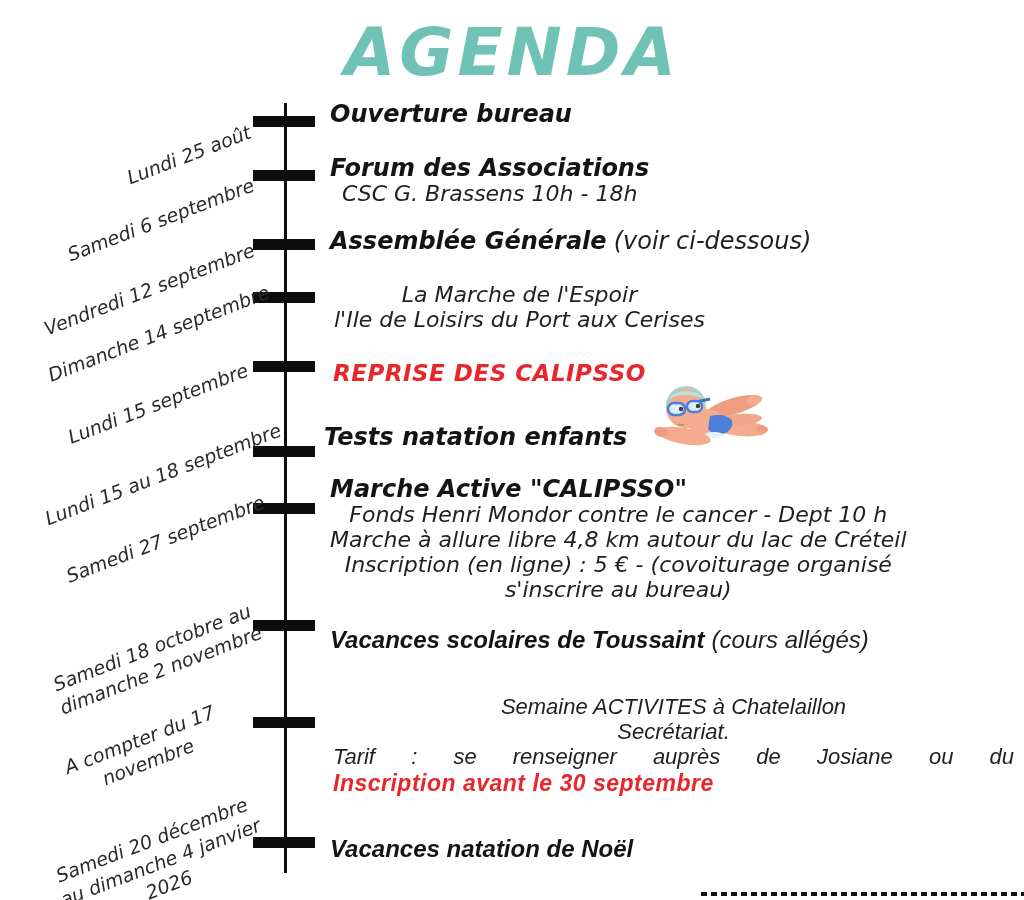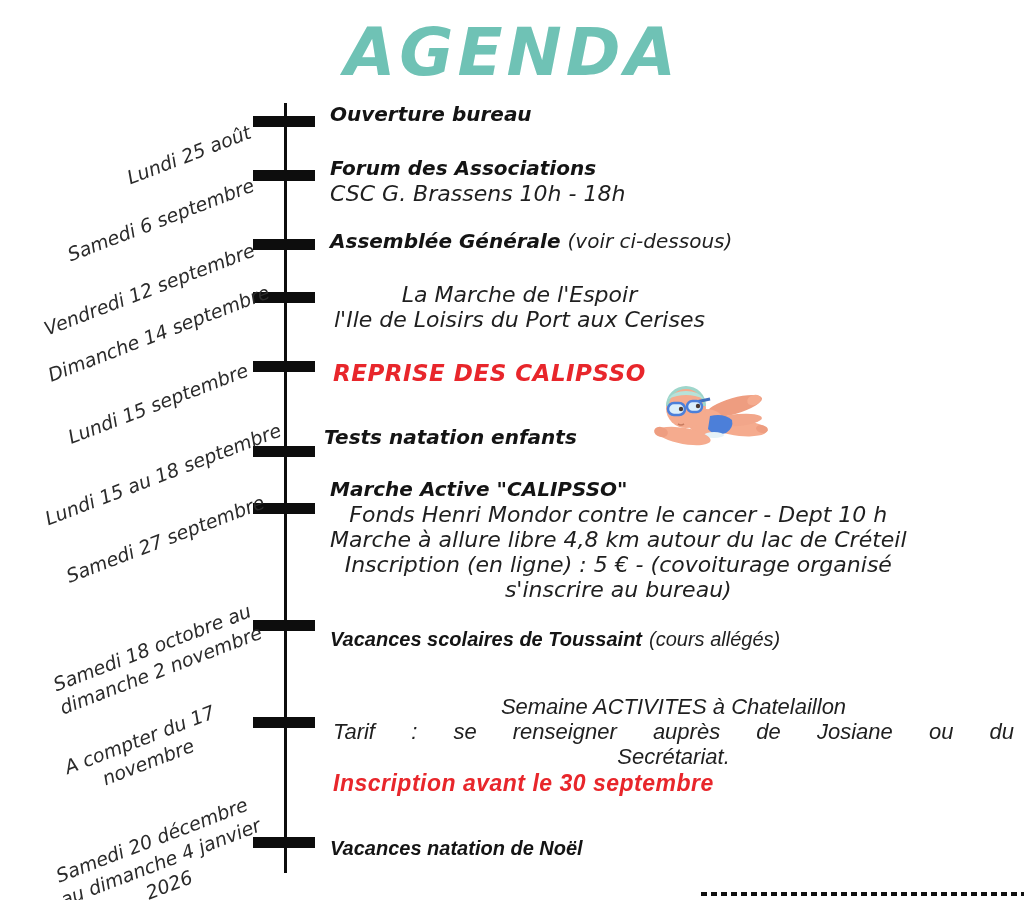--- a/index.html
+++ b/index.html
@@ -19,21 +19,21 @@
   .tl-tick{position:absolute;left:253px;width:62px;height:11px;background:#0d0d0d;}
   
   .date{
     position:absolute;transform:rotate(-21deg);transform-origin:100% 50%;
     font-size:19px;line-height:24px;color:#2b2b2b;white-space:nowrap;
   }
   .date.single{text-align:right;}
   .date.multi{text-align:center;}
   
   .event{position:absolute;left:330px;white-space:nowrap;}
-  .ev-title{font-size:20px;font-weight:bold;line-height:25px;color:#141414;}
+  .ev-title{font-size:24px;font-weight:bold;line-height:25px;color:#141414;}
   .ev-suffix{font-weight:normal;margin-left:7px;color:#1f1f1f;}
   .ev-body{font-size:22px;line-height:25px;color:#1f1f1f;text-align:center;}
   .alert-red{font-size:23px;font-weight:bold;color:#E8262B;letter-spacing:0.5px;}
   .alt-font{font-family:"Liberation Sans", sans-serif;}
   .justify-first{width:681px;text-align:justify;text-align-last:justify;white-space:normal;}
   
   .swimmer{position:absolute;left:648px;top:372px;width:120px;height:84px;}
   
   .dashed-sep{
     position:absolute;left:701px;top:892px;width:323px;height:4px;
@@ -161,22 +161,22 @@
     <div class="ev-body">Inscription (en ligne) : 5 € - (covoiturage organisé</div>
     <div class="ev-body">s'inscrire au bureau)</div>
   </div>
 
   <div class="event alt-font" style="top:627px">
     <div class="ev-title"><span>Vacances scolaires de Toussaint</span><span class="ev-suffix">(cours allégés)</span></div>
   </div>
 
   <div class="event alt-font" style="top:694px;left:333px">
     <div class="ev-body alt-font">Semaine ACTIVITES à Chatelaillon</div>
+    <div class="ev-body alt-font">Secrétariat.</div>
     <div class="ev-body alt-font justify-first">Tarif : se renseigner auprès de Josiane ou du</div>
-    <div class="ev-body alt-font">Secrétariat.</div>
     <div class="alert-red alt-font" style="margin-top:1px">Inscription avant le 30 septembre</div>
   </div>
 
   <div class="event alt-font" style="top:836px">
     <div class="ev-title">Vacances natation de Noël</div>
   </div>
 
   <div class="dashed-sep"></div>
 
 </div>

